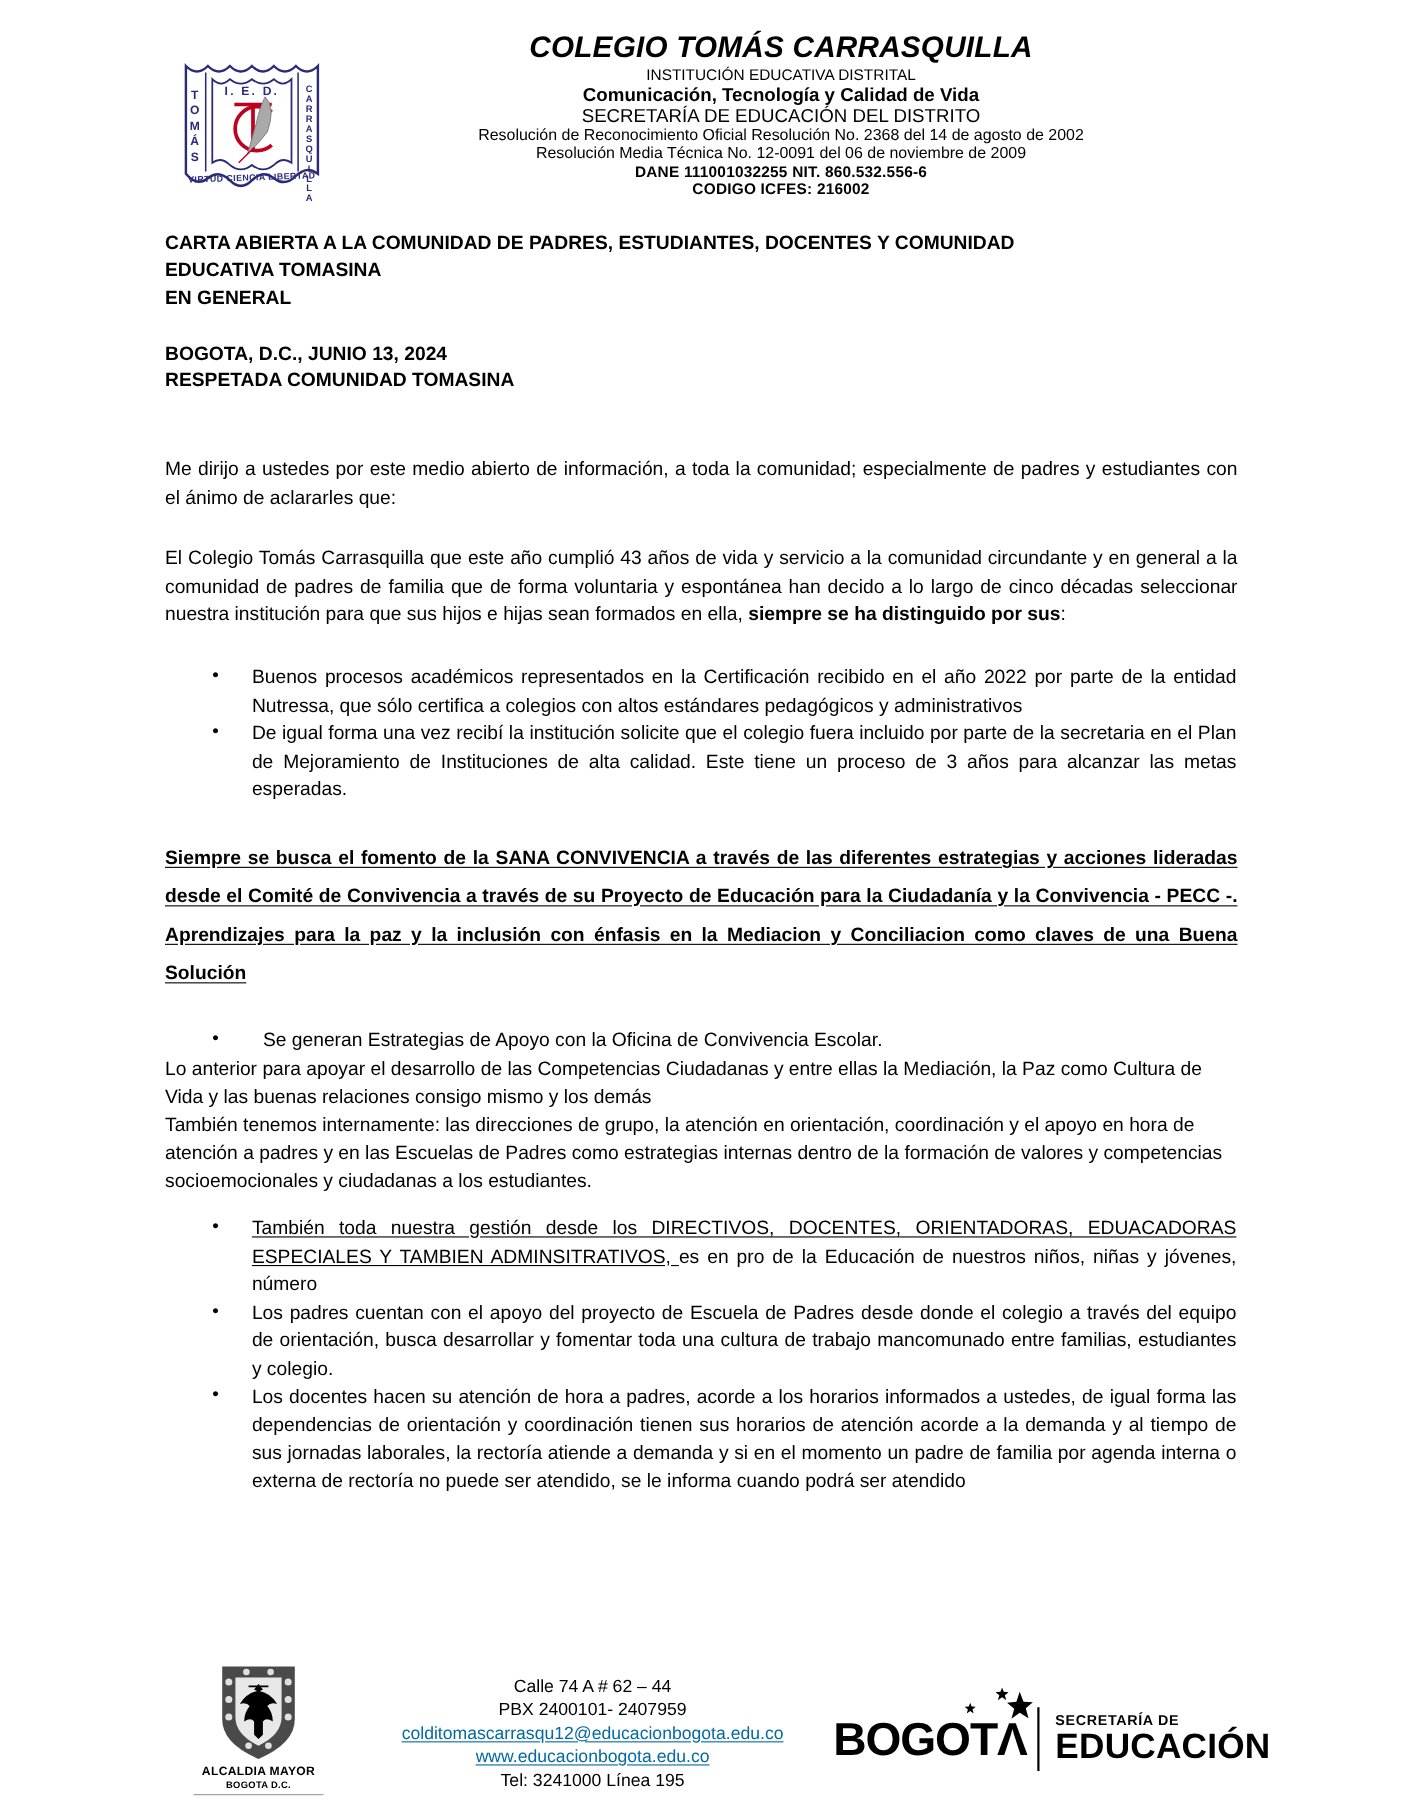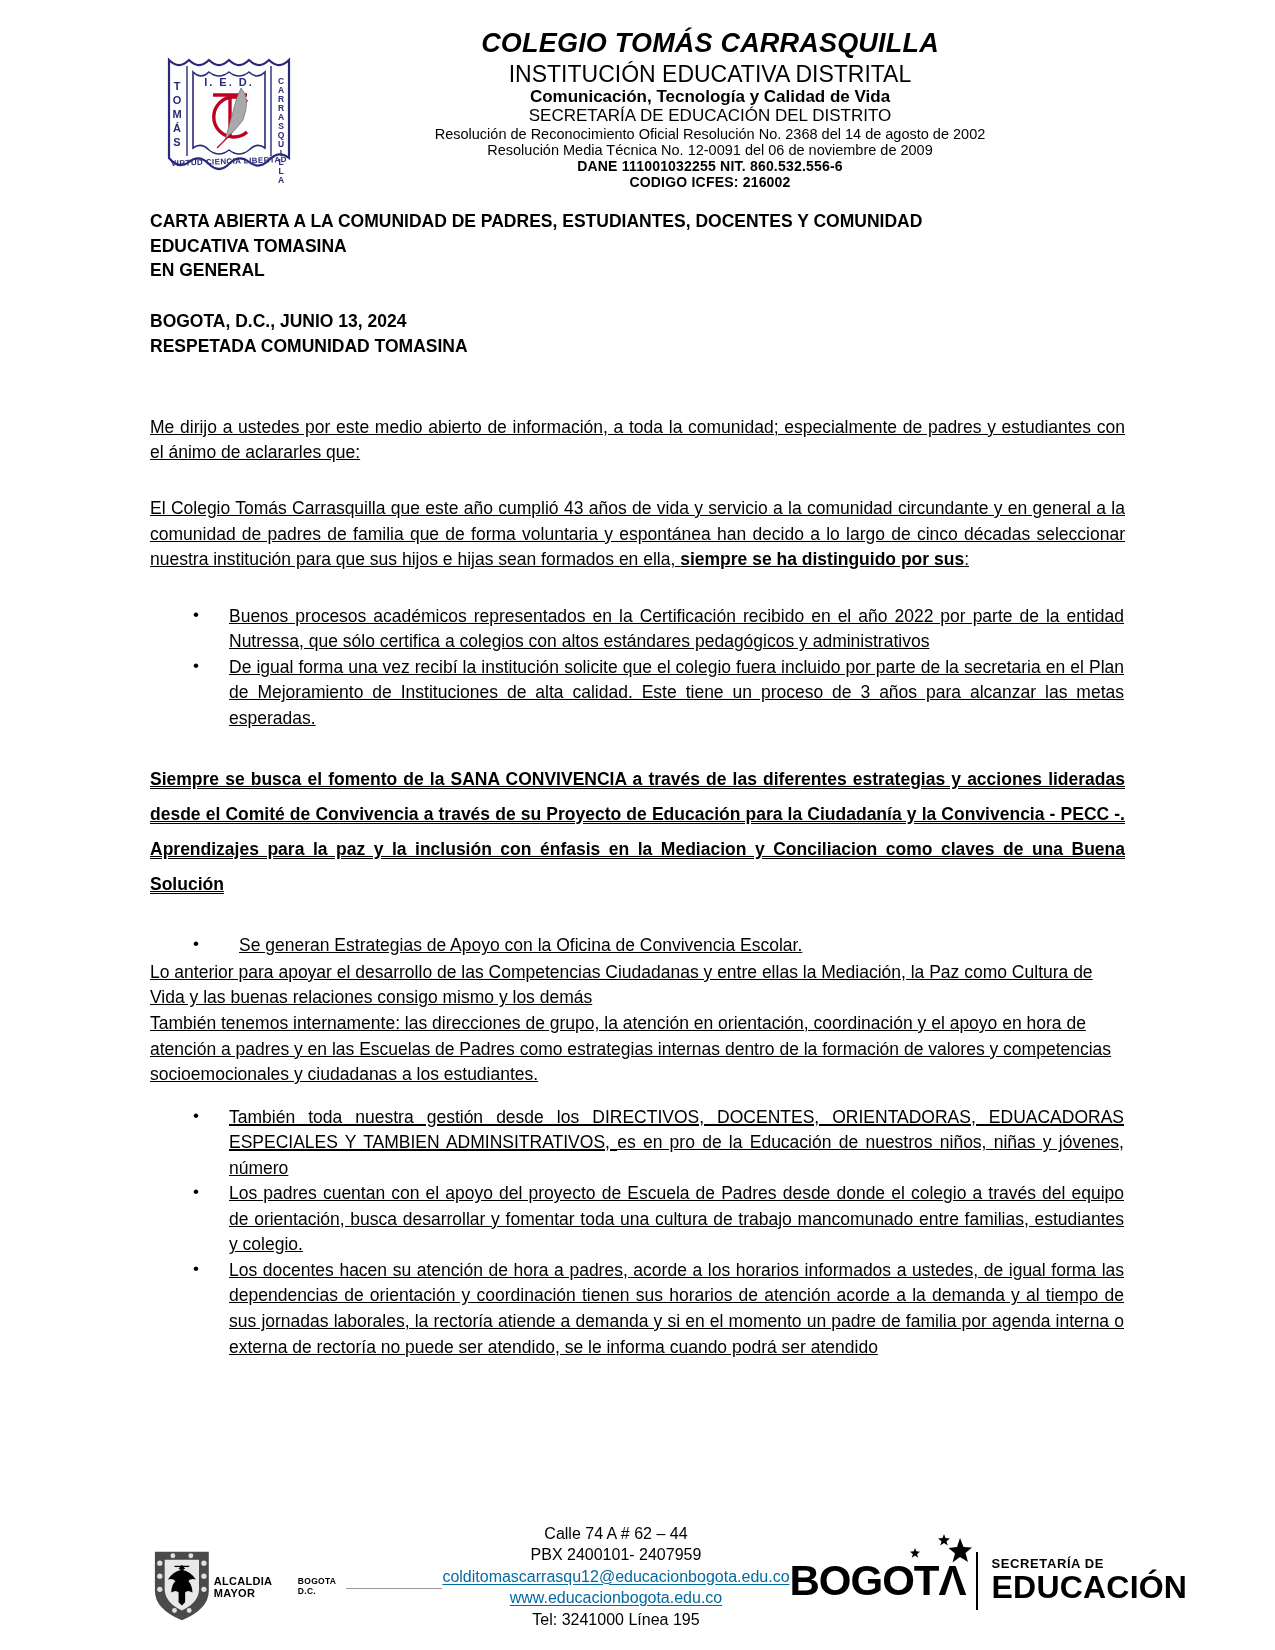--- a/index.html
+++ b/index.html
@@ -42,21 +42,21 @@
     line-height: 1.14;
     padding-right: 55px;
   }
   .h-school {
     font-size: 27px;
     font-weight: bold;
     letter-spacing: .2px;
     margin-bottom: 2px;
     font-style: italic;
   }
-  .h-sub1 { font-size: 23px; }
+  .h-sub1 { font-size: 14px; }
   .h-sub2 { font-size: 17px; font-weight: bold; }
   .h-sub3 { font-size: 17px; }
   .h-small { font-size: 14.5px; }
   .h-bold-small { font-size: 14px; font-weight: bold; letter-spacing: .2px;}
 
   
   .title-block {
     margin: 18px 150px 0 150px;
     text-align: left;
     font-weight: bold;
@@ -67,21 +67,20 @@
     margin: 26px 150px 0 150px;
     font-weight: bold;
     font-size: 17.5px;
     line-height: 1.42;
     text-align: left;
   }
 
   
   .body-area {
     margin: 0 150px 0 150px;
-    text-decoration: underline;
   }
   p.para {
     font-size: 17.5px;
     line-height: 1.46;
     text-align: justify;
     margin: 0;
   }
   .gap-lg { height: 56px; }
   .gap-md { height: 30px; }
   .gap-sm { height: 16px; }
@@ -136,21 +135,21 @@
     bottom: 18px;
     height: 150px;
     display: flex;
     align-items: flex-end;
     padding: 0 120px 0 150px;
     box-sizing: border-box;
   }
   .footer-left {
     flex: 0 0 170px;
     display: flex;
-    flex-direction: row;
+    flex-direction: column;
     align-items: center;
   }
   .alc-name {
     font-size: 11px;
     font-weight: bold;
     letter-spacing: .3px;
     margin-top: 2px;
   }
   .alc-sub {
     font-size: 8.5px;

